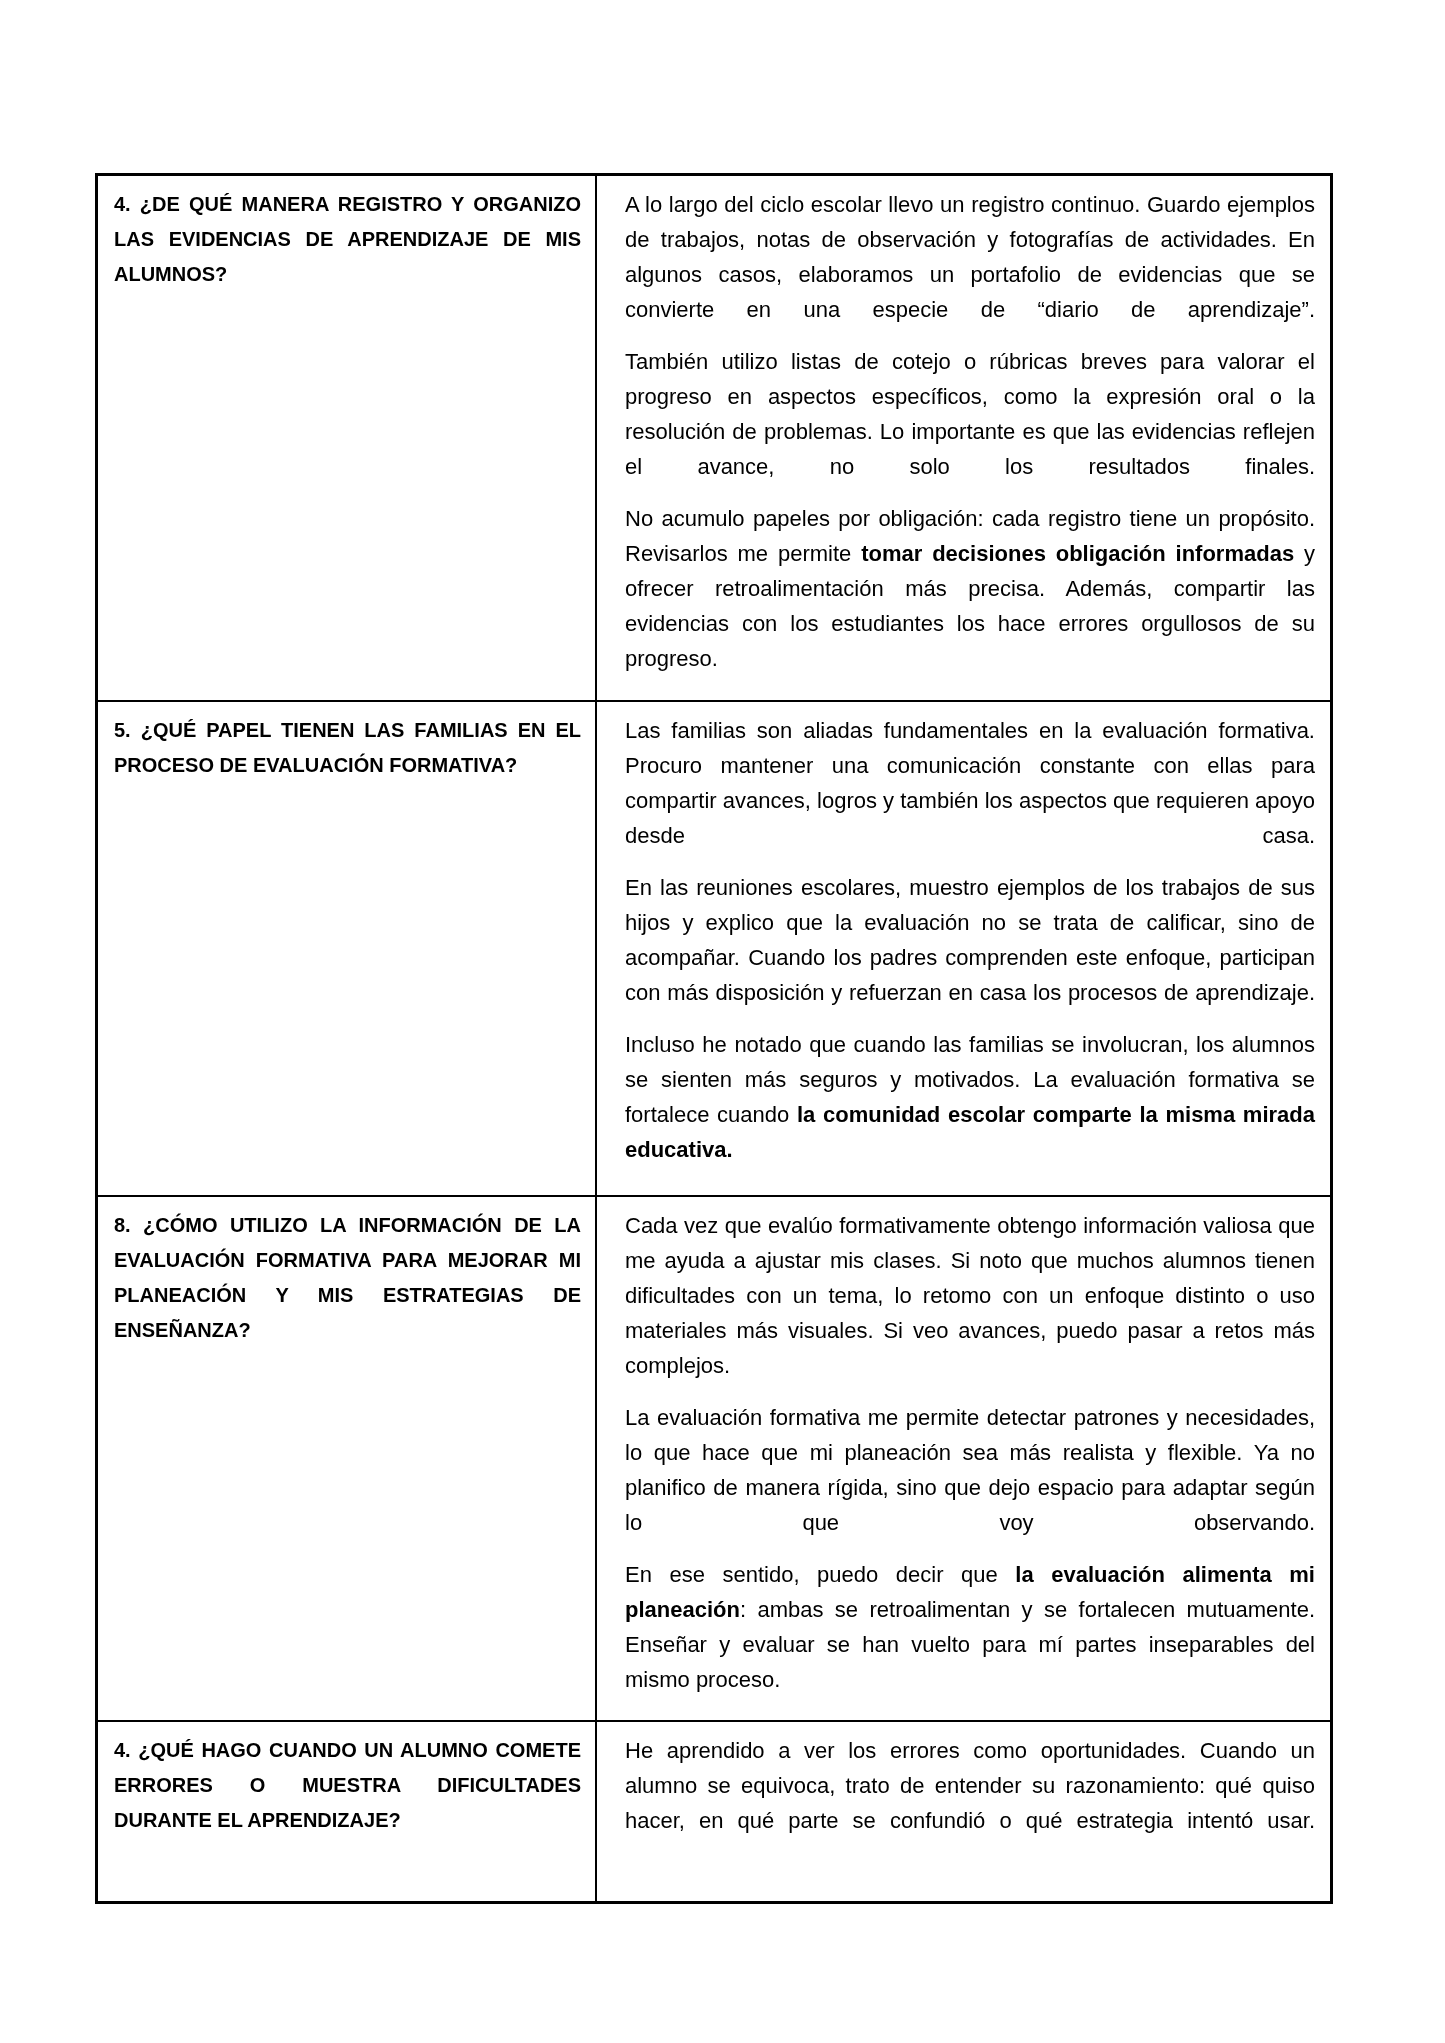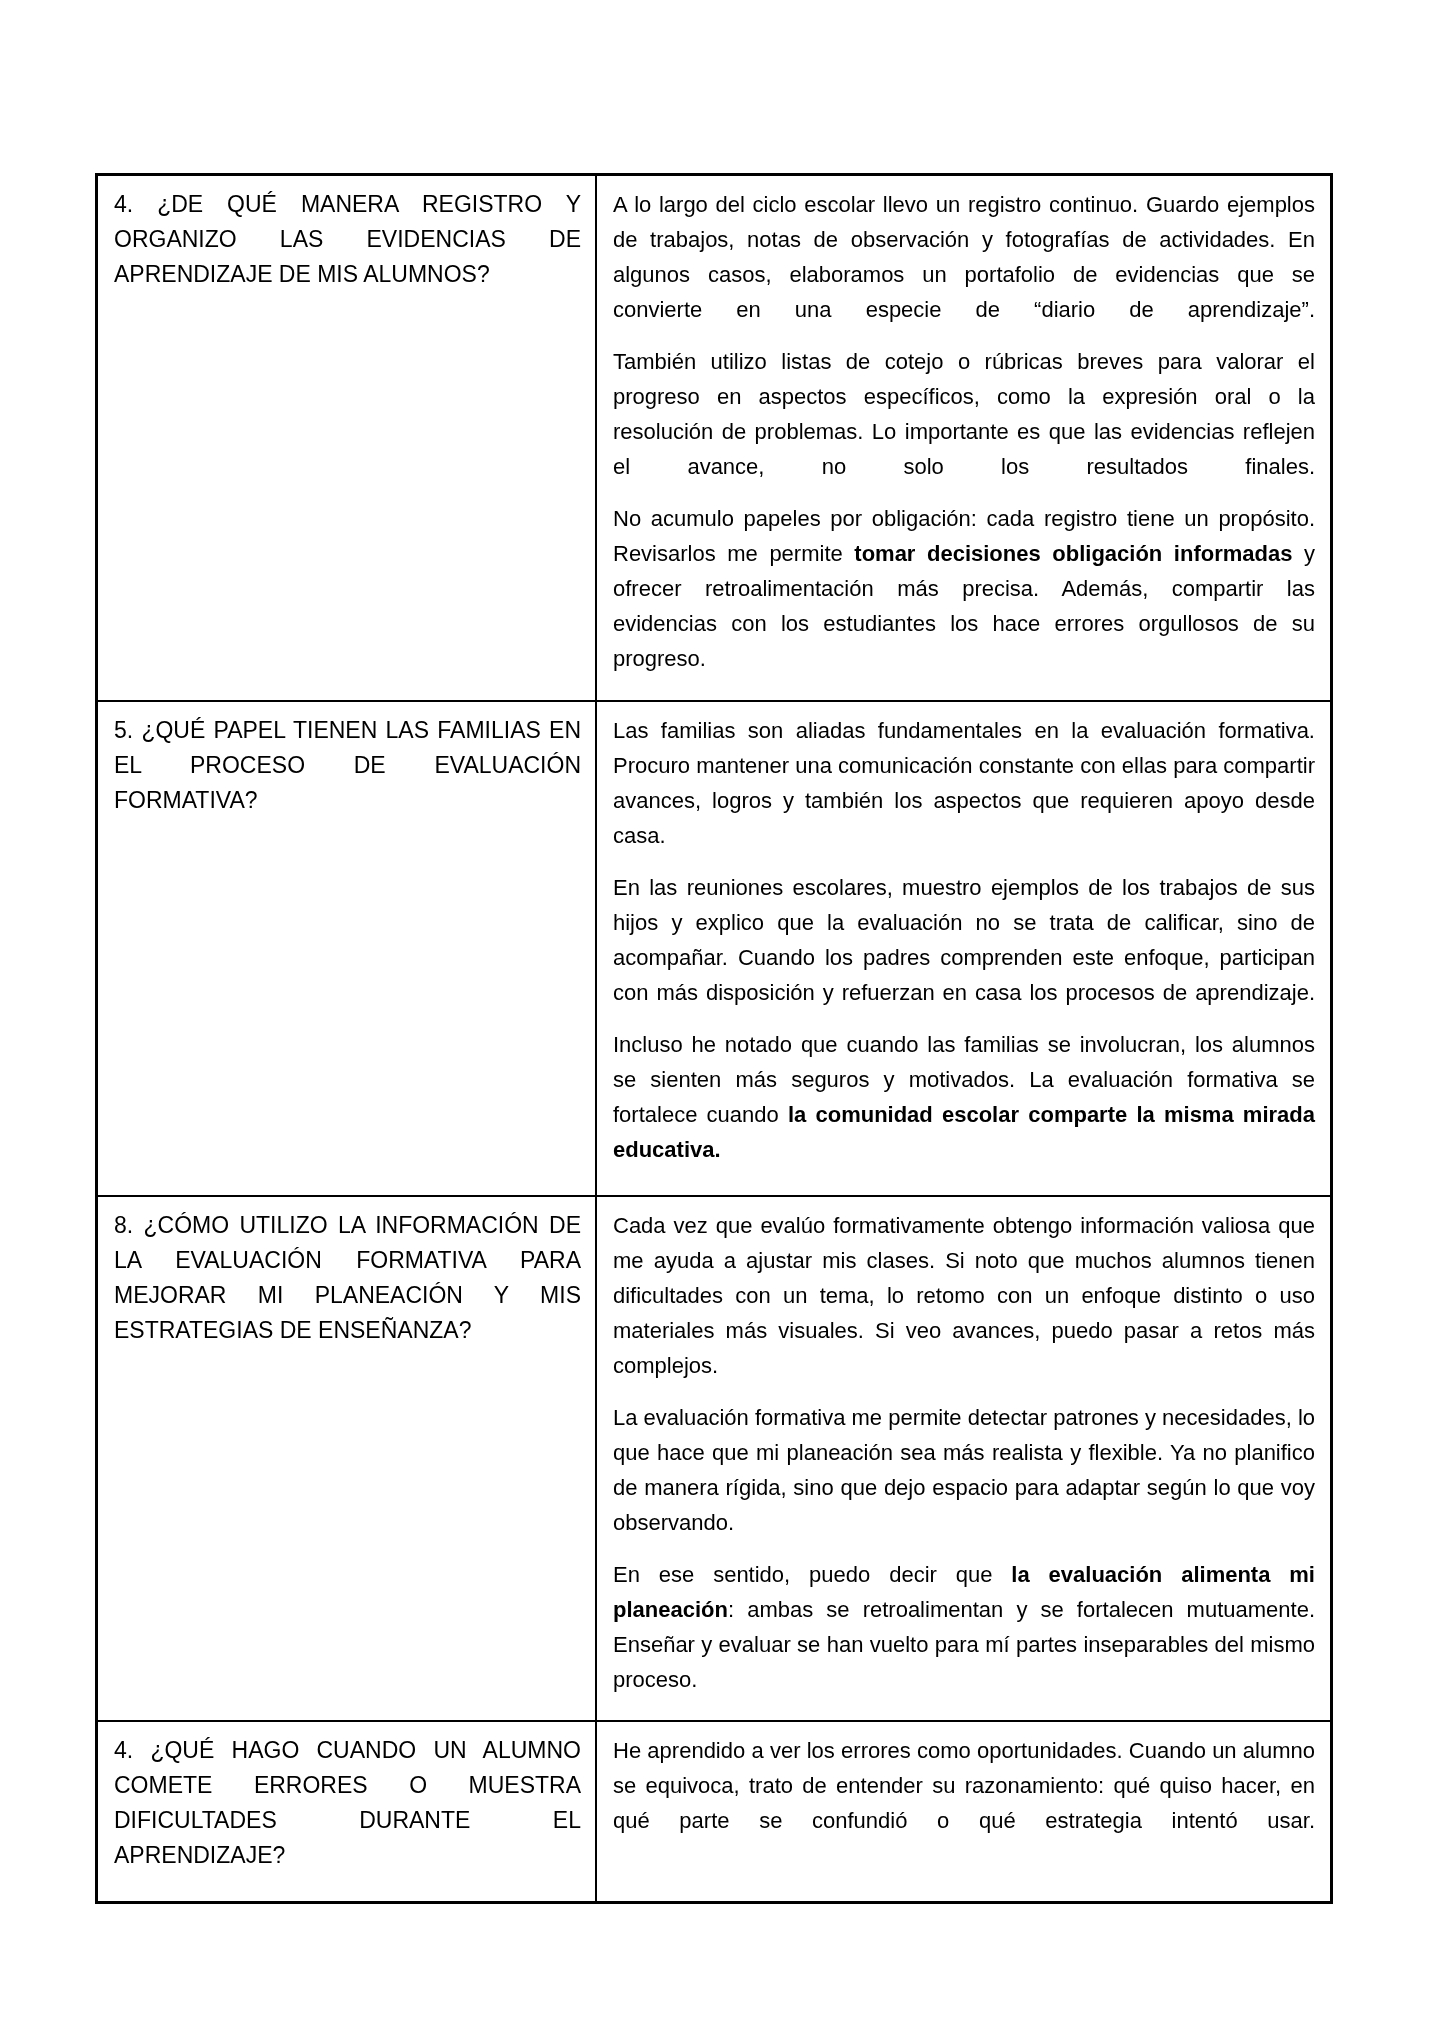--- a/index.html
+++ b/index.html
@@ -20,39 +20,39 @@
     width: 1238px;
     border-collapse: collapse;
     table-layout: fixed;
     border: 3px solid #000;
   }
   table.qa td {
     border: 2px solid #000;
     vertical-align: top;
   }
   td.q-cell { width: 467px; padding: 11px 14px 8px 16px; }
-  td.a-cell { padding: 11px 15px 8px 16px; }
+  td.a-cell { padding: 11px 15px 8px 28px; }
 
   tr:nth-child(1) td { height: 505px; }
   tr:nth-child(2) td { height: 474px; }
   tr:nth-child(3) td { height: 504px; }
   tr:nth-child(4) td { height: 160px; }
 
   p {
     margin: 0 0 17px 0;
     font-size: 22px;
     line-height: 35px;
     color: #000000;
     text-align: justify;
   }
   td p:last-child { margin-bottom: 0; }
 
   .q-text {
-    font-weight: normal;
-    font-size: 23px;
+    font-weight: bold;
+    font-size: 20px;
     line-height: 35px;
   }
   .jlast { text-align-last: justify; }
   .bold { font-weight: bold; }
 </style>
 </head>
 <body>
 
 <div class="page">
   <table class="qa">

